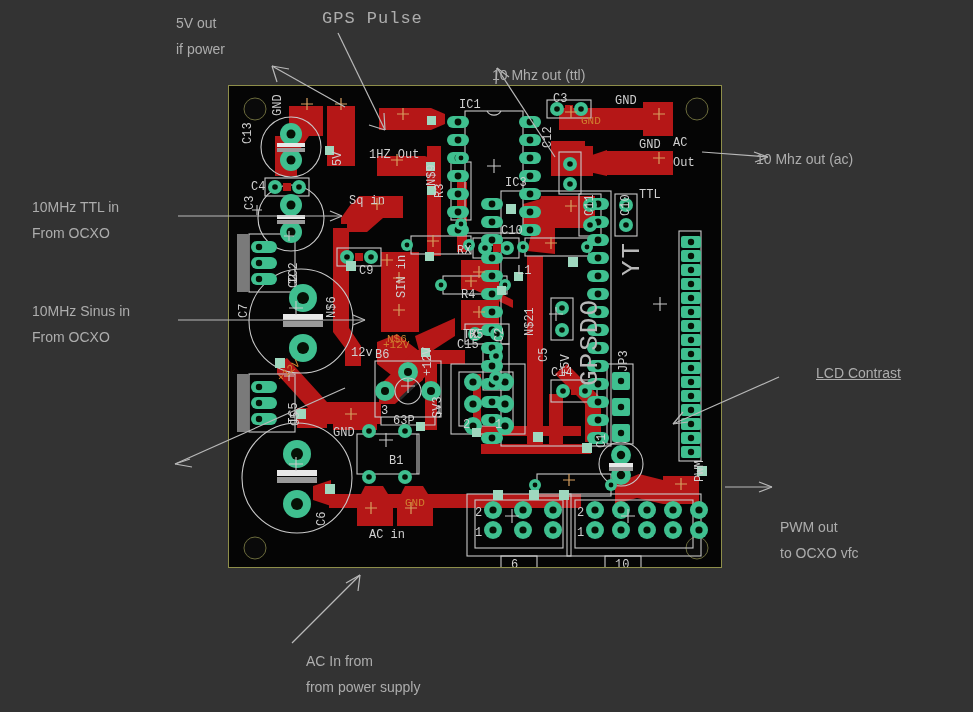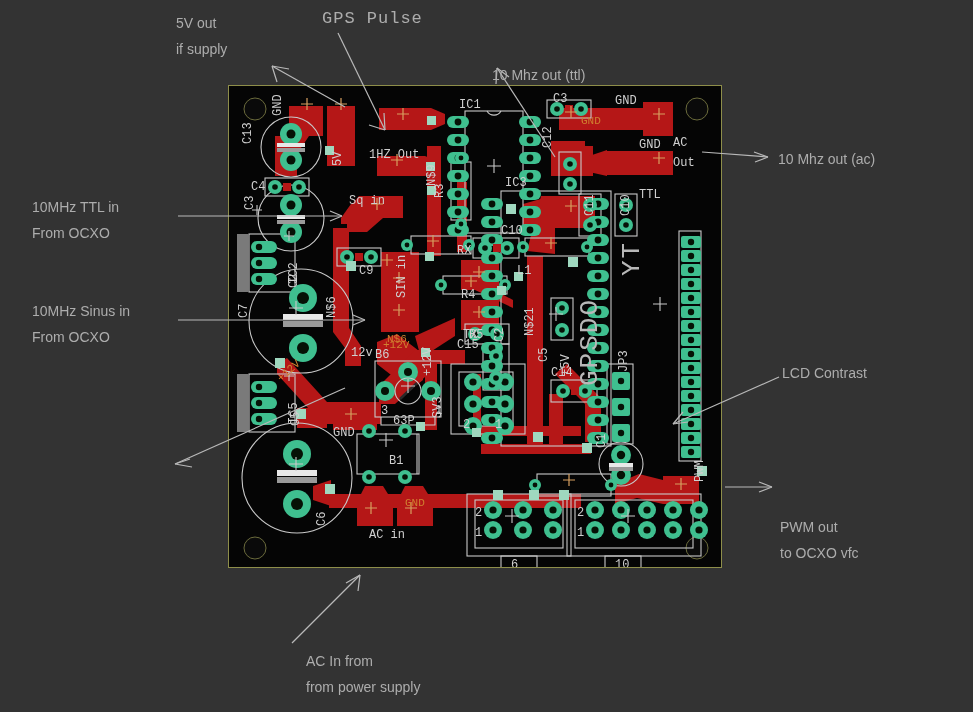--- a/index.html
+++ b/index.html
@@ -694,32 +694,32 @@
     <path class="arrowline" d="M175,464 L345,388"></path>
     <path class="arrowline" d="M175,464 L190,459 M175,464 L192,467"></path>
 
     <path class="arrowline" d="M725,487 L772,487"></path>
     <path class="arrowline" d="M772,487 L759,482 M772,487 L759,492"></path>
 
     <path class="arrowline" d="M292,643 L360,575"></path>
     <path class="arrowline" d="M360,575 L358,591 M360,575 L346,583"></path>
   </svg>
 
-  <div class="callout" style="left:176px;top:10px;"><span>5V out</span><br><span>if supply</span></div>
+  <div class="callout" style="left:176px;top:10px;"><span>5V out</span><br><span>if power</span></div>
 
   <div class="callout mono" style="left:322px;top:6px;"><span>GPS Pulse</span></div>
 
   <div class="callout" style="left:492px;top:38px;margin-top:24px;"><span>10 Mhz out (ttl)</span></div>
 
-  <div class="callout" style="left:778px;top:146px;"><span>10 Mhz out (ac)</span></div>
+  <div class="callout" style="left:756px;top:146px;"><span>10 Mhz out (ac)</span></div>
 
   <div class="callout" style="left:32px;top:194px;"><span>10MHz TTL in</span><br><span>From OCXO</span></div>
 
   <div class="callout" style="left:32px;top:298px;"><span>10MHz Sinus in</span><br><span>From OCXO</span></div>
 
-  <div class="callout" style="left:782px;top:360px;"><span>LCD Contrast</span></div>
+  <div class="callout" style="left:816px;top:360px;text-decoration:underline;"><span>LCD Contrast</span></div>
 
 
   <div class="callout" style="left:780px;top:466px;margin-top:48px;"><span>PWM out</span><br><span>to OCXO vfc</span></div>
 
   <div class="callout" style="left:286px;top:648px;margin-left:20px;"><span>AC In from</span><br><span>from power supply</span></div>
 
 </div>
 
 </body></html>

